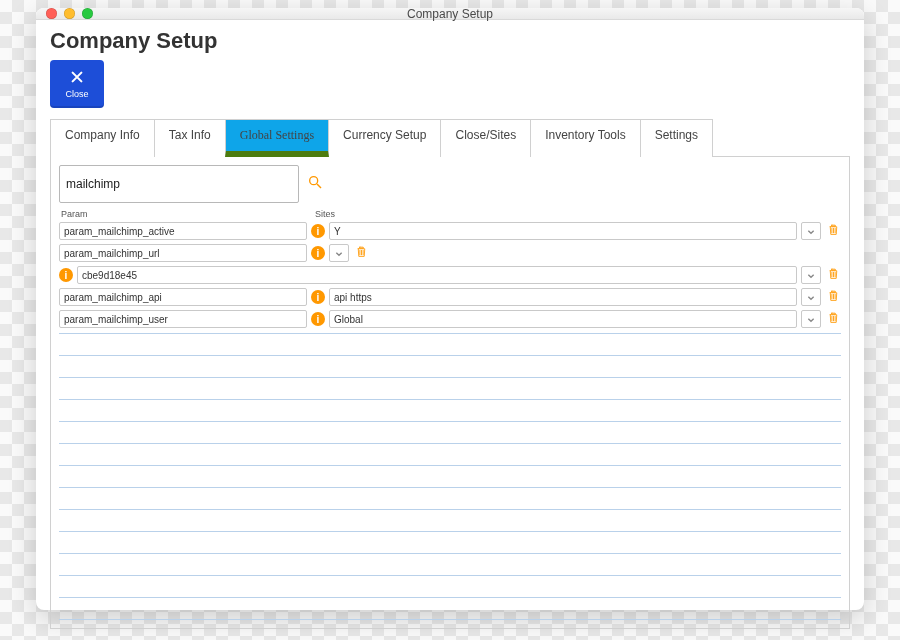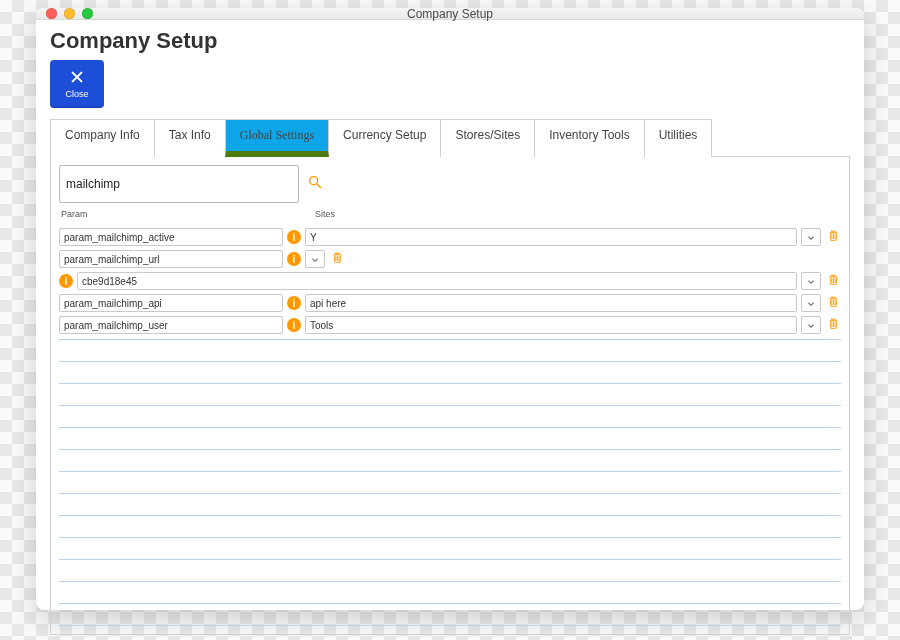--- a/index.html
+++ b/index.html
@@ -38,26 +38,26 @@
   }
   .tab + .tab { margin-left:-1px; }
   .tab.active { background:#0ea5e9; font-weight:500; z-index:2; border-bottom:6px solid #4d7c0f;font-family:Liberation Serif, serif; }
   .panel { border:1px solid #d0d0d0; flex:1; padding:8px; display:flex; flex-direction:column; }
   .searchrow { display:flex; align-items:center; gap:8px; margin-bottom:4px; }
   .searchbox {
     width:240px; height:38px; border:1px solid #b8b8b8; border-radius:2px;
     padding:12px 6px; font-size:12px; color:#222;
   }
   .search-icon svg { width:16px; height:16px; stroke:#ff9800; fill:none; stroke-width:2; }
-  .headers { display:flex; font-size:9px; color:#555; padding:2px 0 8px 2px; }
+  .headers { display:flex; font-size:9px; color:#555; padding:2px 0 2px 2px; }
   .h-param { width:254px; } .h-value { flex:1; }
   .rows { display:flex; flex-direction:column; gap:2px; }
   .row { display:flex; align-items:center; gap:4px; height:20px; }
   .cell-param {
-    width:224px; height:18px; border:1px solid #c9c9c9; border-radius:2px; background:#fff;
+    width:248px; height:18px; border:1px solid #c9c9c9; border-radius:2px; background:#fff;
     font-size:10px; color:#333; padding:0 4px; display:flex; align-items:center;
   }
   .info-icon {
     width:14px; height:14px; border-radius:50%; background:#ff9800; color:#fff;
     font-size:10px; font-weight:700; display:flex; align-items:center; justify-content:center;
     flex:0 0 14px;
   }
   .cell-value {
     flex:1; height:18px; border:1px solid #c9c9c9; border-radius:2px; background:#fff;
     font-size:10px; color:#333; padding:0 4px; display:flex; align-items:center;
@@ -95,23 +95,23 @@
           </svg>
       </span>
       <span>Close</span>
     </div>
 
     <div class="tabs">
       <div class="tab"><span>Company Info</span></div>
       <div class="tab"><span>Tax Info</span></div>
       <div class="tab active"><span>Global Settings</span></div>
       <div class="tab"><span>Currency Setup</span></div>
-      <div class="tab"><span>Stores/Sites</span></div>
+      <div class="tab"><span>Close/Sites</span></div>
       <div class="tab"><span>Inventory Tools</span></div>
-      <div class="tab"><span>Utilities</span></div>
+      <div class="tab"><span>Settings</span></div>
     </div>
 
     <div class="panel">
       <div class="searchrow">
         <input class="searchbox" value="mailchimp" style="">
         <span class="search-icon">
           <svg viewBox="0 0 24 24">
               <circle cx="10" cy="10" r="6"></circle>
               <line x1="15" y1="15" x2="21" y2="21"></line>
             </svg>
@@ -163,36 +163,36 @@
             </div>
             <div class="del">
               <span><svg viewBox="0 0 24 24">
                   <path d="M6 7h12l-1 14H7L6 7zm3-3h6l1 2H8l1-2zM9 10v8m3-8v8m3-8v8" stroke="#ff9800" stroke-width="1.6" fill="none" stroke-linecap="round"></path>
                 </svg></span>
             </div>
           </div>
           <div class="row">
             <div class="cell-param">param_mailchimp_api</div>
             <div class="info-icon">i</div>
-            <div class="cell-value">api here</div>
+            <div class="cell-value">api https</div>
             <div class="dd">
               <span><svg viewBox="0 0 12 12">
                   <polyline points="2,4 6,8 10,4"></polyline>
                 </svg></span>
             </div>
             <div class="del">
               <span><svg viewBox="0 0 24 24">
                   <path d="M6 7h12l-1 14H7L6 7zm3-3h6l1 2H8l1-2zM9 10v8m3-8v8m3-8v8" stroke="#ff9800" stroke-width="1.6" fill="none" stroke-linecap="round"></path>
                 </svg></span>
             </div>
           </div>
           <div class="row">
             <div class="cell-param">param_mailchimp_user</div>
             <div class="info-icon">i</div>
-            <div class="cell-value">Tools</div>
+            <div class="cell-value">Global</div>
             <div class="dd">
               <span><svg viewBox="0 0 12 12">
                   <polyline points="2,4 6,8 10,4"></polyline>
                 </svg></span>
             </div>
             <div class="del">
               <span><svg viewBox="0 0 24 24">
                   <path d="M6 7h12l-1 14H7L6 7zm3-3h6l1 2H8l1-2zM9 10v8m3-8v8m3-8v8" stroke="#ff9800" stroke-width="1.6" fill="none" stroke-linecap="round"></path>
                 </svg></span>
             </div>

